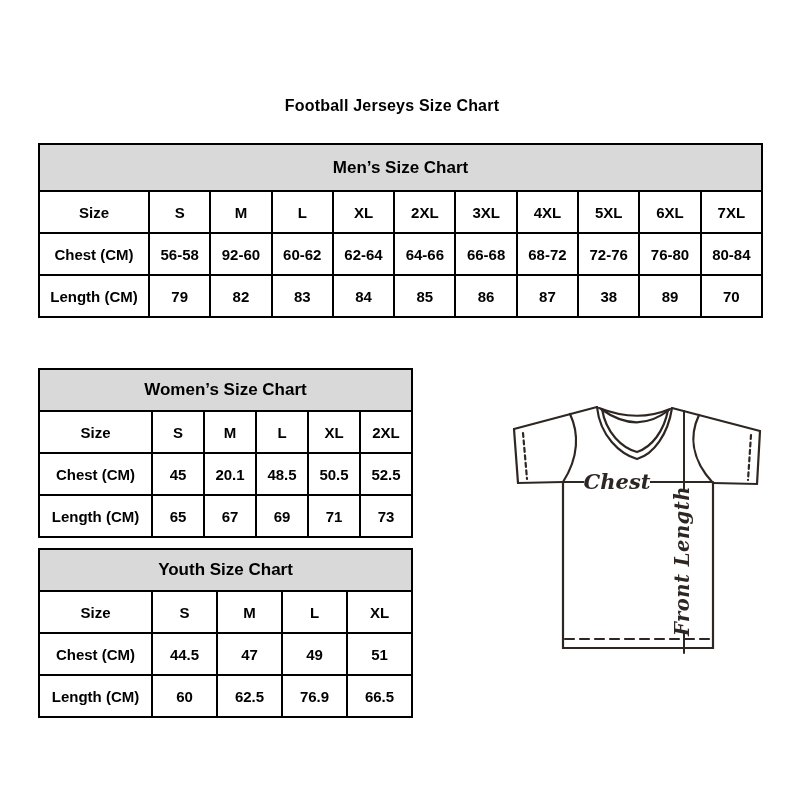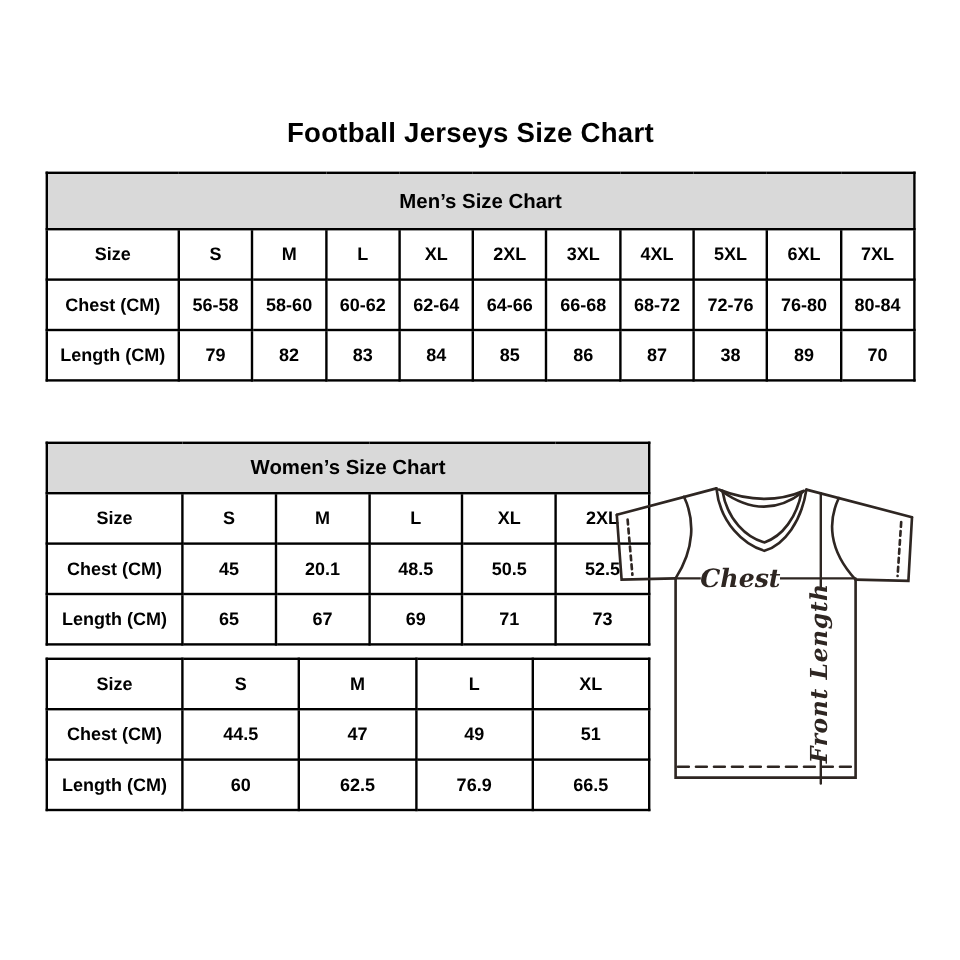--- a/index.html
+++ b/index.html
@@ -2,35 +2,35 @@
 <html><head>
 <meta charset="utf-8">
 <style>
   html,body{margin:0;padding:0;}
   body{
     width:800px;height:800px;background:#ffffff;position:relative;overflow:hidden;
     font-family:"Liberation Sans",sans-serif;color:#000;
   }
   .page-title{
     position:absolute;left:0;top:97px;width:784px;text-align:center;
-    font-size:23px;font-weight:700;letter-spacing:0.2px;
+    font-size:16px;font-weight:700;letter-spacing:0.2px;
   }
   table.size-table{
     position:absolute;border-collapse:collapse;table-layout:fixed;
     font-weight:700;text-align:center;background:#fff;
   }
   table.size-table th,table.size-table td{
     border:2px solid #000;padding:0;height:40px;font-size:15px;
     overflow:hidden;white-space:nowrap;
   }
   table.size-table th.tbl-title{background:#d9d9d9;font-size:17px;}
   table.men{left:38px;top:143px;width:725px;}
   table.men th.tbl-title{height:45px;}
   table.men col.label-col{width:110px;}
-  table.small{width:504px;left:38px;}
+  table.small{width:375px;left:38px;}
   table.women{top:368px;}
   table.youth{top:548px;}
   table.small col.label-col{width:113px;}
   .jersey-diagram{position:absolute;left:500px;top:391px;width:270px;height:270px;}
   .jersey-diagram svg{display:block;}
   .j-text{
     font-family:"DejaVu Serif","Liberation Serif",serif;
     font-style:italic;font-weight:700;fill:#2e2622;
   }
 </style>
@@ -66,21 +66,21 @@
         <td>2XL</td>
         <td>3XL</td>
         <td>4XL</td>
         <td>5XL</td>
         <td>6XL</td>
         <td>7XL</td>
       </tr>
       <tr>
         <th>Chest (CM)</th>
         <td>56-58</td>
-        <td>58-60</td>
+        <td>92-60</td>
         <td>60-62</td>
         <td>62-64</td>
         <td>64-66</td>
         <td>66-68</td>
         <td>68-72</td>
         <td>72-76</td>
         <td>76-80</td>
         <td>80-84</td>
       </tr>
       <tr>
@@ -140,20 +140,23 @@
 <table class="size-table small youth">
     <colgroup>
       <col class="label-col">
       <col>
       <col>
       <col>
       <col>
     </colgroup>
     <tbody>
       <tr>
+        <th colspan="5" class="tbl-title">Youth Size Chart</th>
+      </tr>
+      <tr>
         <th>Size</th>
         <td>S</td>
         <td>M</td>
         <td>L</td>
         <td>XL</td>
       </tr>
       <tr>
         <th>Chest (CM)</th>
         <td>44.5</td>
         <td>47</td>

